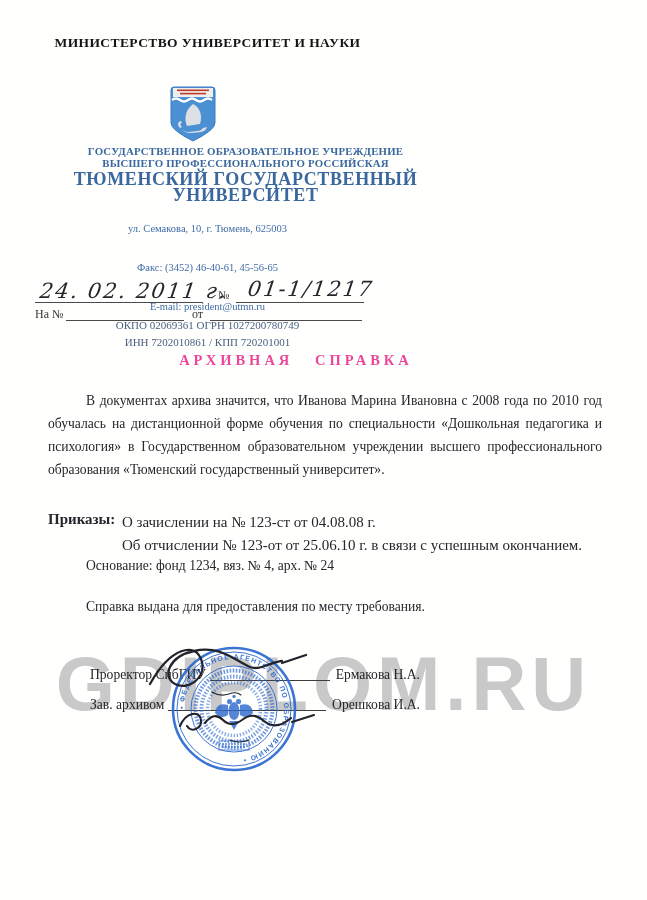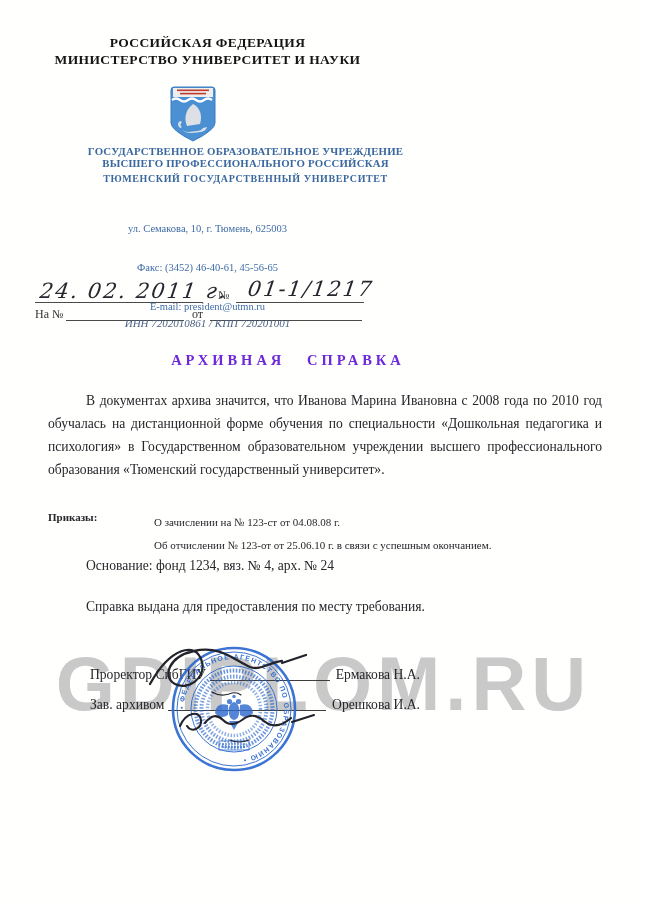--- a/index.html
+++ b/index.html
@@ -8,39 +8,39 @@
     position:relative; width:647px; height:900px; margin:0 auto;
     background:#fffffe; overflow:hidden;
     font-family:"Liberation Serif","DejaVu Serif",serif; color:#26262b;
   }
   
   .letterhead { position:absolute; left:5px; top:36px; width:405px; text-align:center; z-index:4; }
   .gov-line { font-weight:bold; font-size:13.5px; letter-spacing:.4px; color:#141414; line-height:13.5px; margin-bottom:3px; }
   .crest { position:absolute; left:170px; top:86px; width:46px; height:56px; z-index:4; }
   .inst { position:absolute; left:5px; top:146px; width:405px; text-align:center; z-index:4; color:#39679e;margin-left:38px; }
   .inst-small { font-weight:bold; font-size:10.8px; line-height:11.5px; letter-spacing:.2px; }
-  .inst-big { font-weight:bold; font-size:10px; line-height:16px; letter-spacing:.6px; margin-top:2px; }
+  .inst-big { font-weight:bold; font-size:18px; line-height:16px; letter-spacing:.6px; margin-top:2px; }
   .contact { position:absolute; left:5px; top:196px; width:405px; text-align:center; z-index:4; color:#3f6ca6; }
   .contact div { font-size:10.5px; line-height:12px;margin-top:27px; }
   .okpo { margin-top:6px !important; color:#4a6180 !important; font-size:11px !important; line-height:13px !important; }
-  .inn  { margin-top:4px !important; color:#4a6180 !important; font-size:11px !important; line-height:13px !important;font-style:italic; }
+  .inn  { margin-top:4px !important; color:#4a6180 !important; font-size:11px !important; line-height:13px !important; }
   
   .hand { font-family:"DejaVu Serif",serif; font-style:italic; color:#26262e; z-index:5; position:absolute; transform:skewX(-8deg); }
   .hand-date { left:40px; top:279px; font-size:21px; letter-spacing:2px; }
   .hand-num  { left:248px; top:277px; font-size:21px; letter-spacing:2px; }
   .req-label { position:absolute; font-size:12px; color:#333; z-index:4; }
   .rule { position:absolute; border-bottom:1px solid #4a4a4a; z-index:3; }
   
-  .doc-title { position:absolute; left:8px; top:352px; width:560px; text-align:center;
-    font-weight:bold; font-size:14.5px; letter-spacing:4px; word-spacing:14px; color:#6d28d9; z-index:4; }
+  .doc-title { position:absolute; left:16px; top:352px; width:560px; text-align:center;
+    font-weight:bold; font-size:14.5px; letter-spacing:4px; word-spacing:14px; color:#ec4899; z-index:4; }
   .para { position:absolute; left:48px; width:554px; font-size:13.6px; line-height:23px;
     text-align:justify; text-indent:38px; z-index:4; }
   .p1 { top:389px; }
   .p2 { top:466px; }
-  .orders { position:absolute; left:48px; top:511px; width:554px; display:flex; font-size:11px; z-index:4;gap:32px; }
+  .orders { position:absolute; left:48px; top:511px; width:554px; display:flex; font-size:15px; z-index:4; }
   .orders-label { font-weight:bold; width:74px; flex:none; }
   .orders-list div { line-height:22.5px; }
   .basis  { position:absolute; left:48px; top:558px; width:554px; font-size:13.6px; text-indent:38px; z-index:4; }
   .issued { position:absolute; left:48px; top:599px; width:554px; font-size:13.6px; text-indent:38px; z-index:4; }
   
   .sig-row { position:absolute; left:50px; width:370px; display:flex; align-items:flex-end;
     font-size:13.6px; z-index:5; }
   .sig-row .role { flex:none; margin-left:40px; }
   .sig-row .sig-line { flex:1; border-bottom:1px solid #3d3d3d; height:15px; margin:0 0 2px 4px; }
   .sig-row .nm { flex:none; padding-left:6px; }
@@ -55,21 +55,20 @@
     letter-spacing:5px; color:#c9c9c9; white-space:nowrap; line-height:76px; }
 </style>
 </head>
 <body>
 
 <div class="page">
 
   <div class="watermark">GDIPLOM.RU</div>
 
   <div class="letterhead">
-    <div class="gov-line">РОССИЙСКАЯ ФЕДЕРАЦИЯ</div>
     <div class="gov-line">МИНИСТЕРСТВО УНИВЕРСИТЕТ И НАУКИ</div>
   </div>
 
   <svg class="crest" viewBox="0 0 46 56">
     <path d="M4 1 H42 Q45 1 45 4 V37 Q45 44 23 55 Q1 44 1 37 V4 Q1 1 4 1 Z" fill="#4a90d2" stroke="#3a7cc0" stroke-width="1"></path>
     <path d="M3 2 H43 V11 H3 Z" fill="#efeeec"></path>
     <g fill="#c0392b">
       <rect x="7" y="3.5" width="32" height="1.6"></rect>
       <rect x="10" y="6.8" width="26" height="1.6"></rect>
     </g>
@@ -84,20 +83,21 @@
   <div class="inst">
     <div class="inst-small">ГОСУДАРСТВЕННОЕ ОБРАЗОВАТЕЛЬНОЕ УЧРЕЖДЕНИЕ</div>
     <div class="inst-small">ВЫСШЕГО ПРОФЕССИОНАЛЬНОГО РОССИЙСКАЯ</div>
     <div class="inst-big">ТЮМЕНСКИЙ ГОСУДАРСТВЕННЫЙ УНИВЕРСИТЕТ</div>
   </div>
 
   <div class="contact">
     <div>ул. Семакова, 10, г. Тюмень, 625003</div>
     <div>Факс: (3452) 46-40-61, 45-56-65</div>
     <div>E-mail: president@utmn.ru</div>
+    <div class="okpo">ОКПО 02069361    ОГРН 1027200780749</div>
     <div class="inn">ИНН 7202010861 / КПП 720201001</div>
   </div>
 
   <div class="hand hand-date">24. 02. 2011 г.</div>
   <div class="req-label" style="left:218px; top:288px;">№</div>
   <div class="hand hand-num">01-1/1217</div>
   <div class="rule" style="left:35px; top:302px; width:168px;"></div>
   <div class="rule" style="left:236px; top:302px; width:128px;"></div>
   <div class="req-label" style="left:35px; top:307px;">На №</div>
   <div class="rule" style="left:66px; top:320px; width:118px;"></div>

